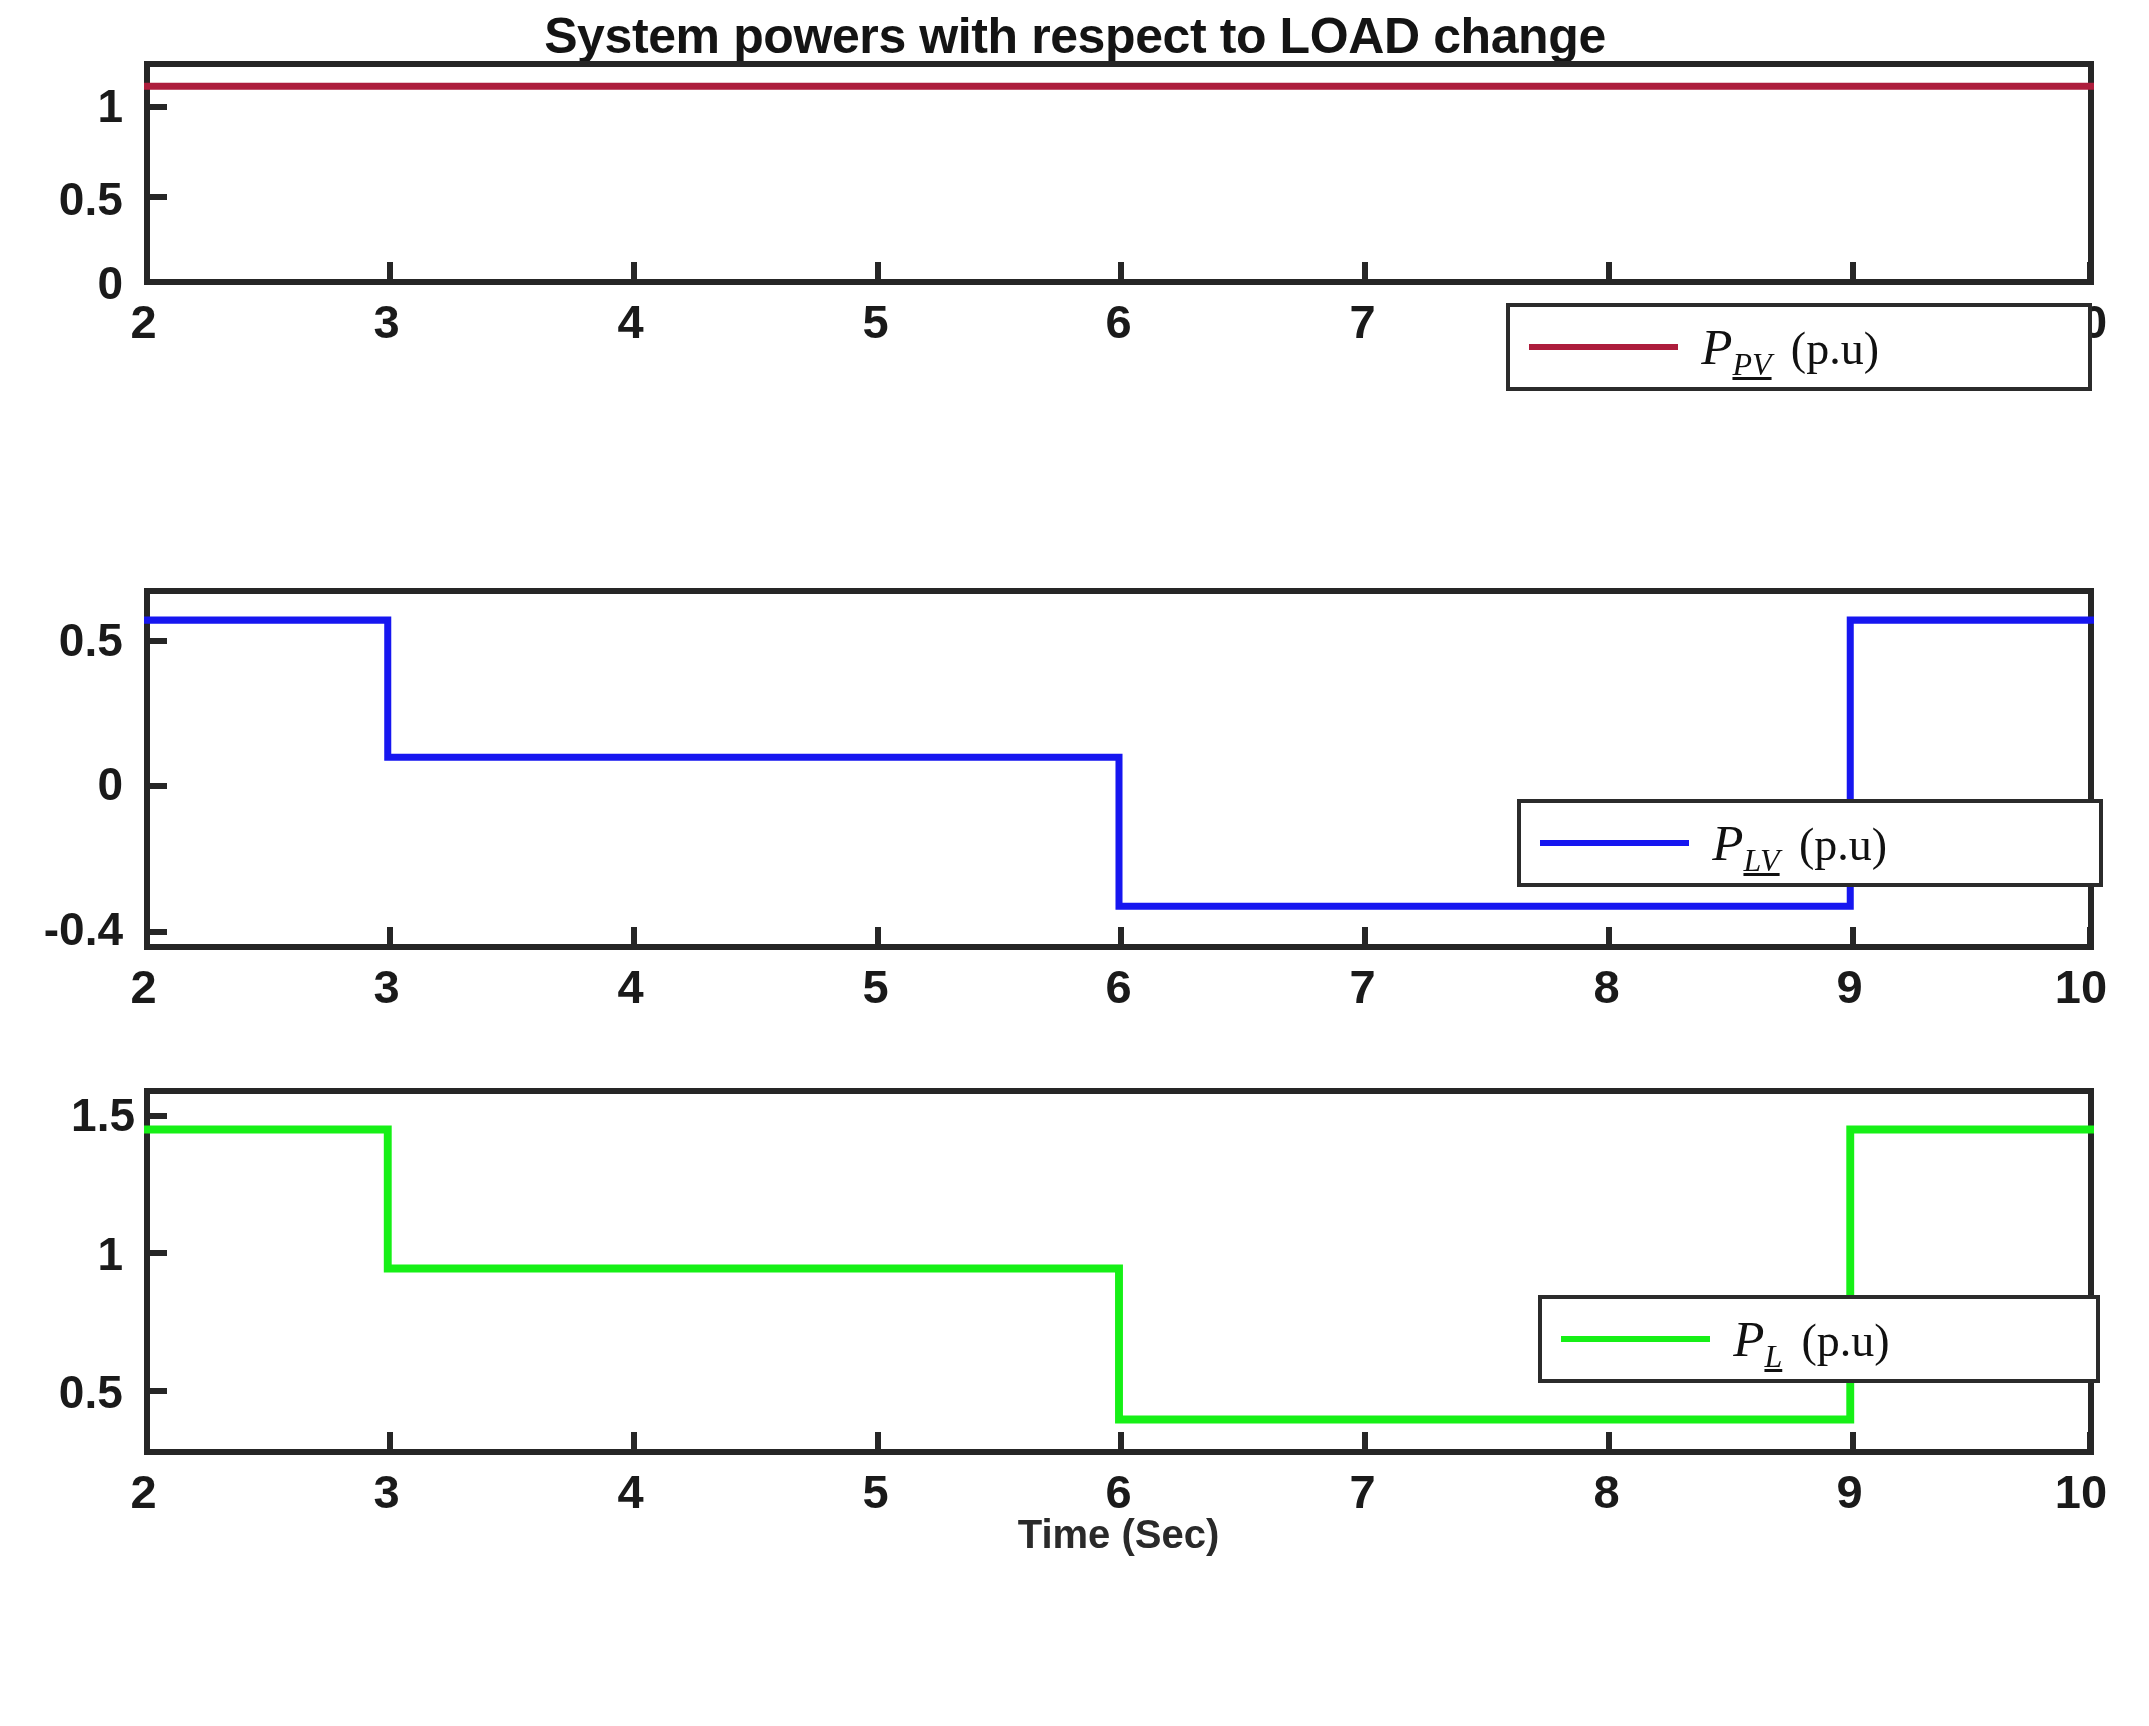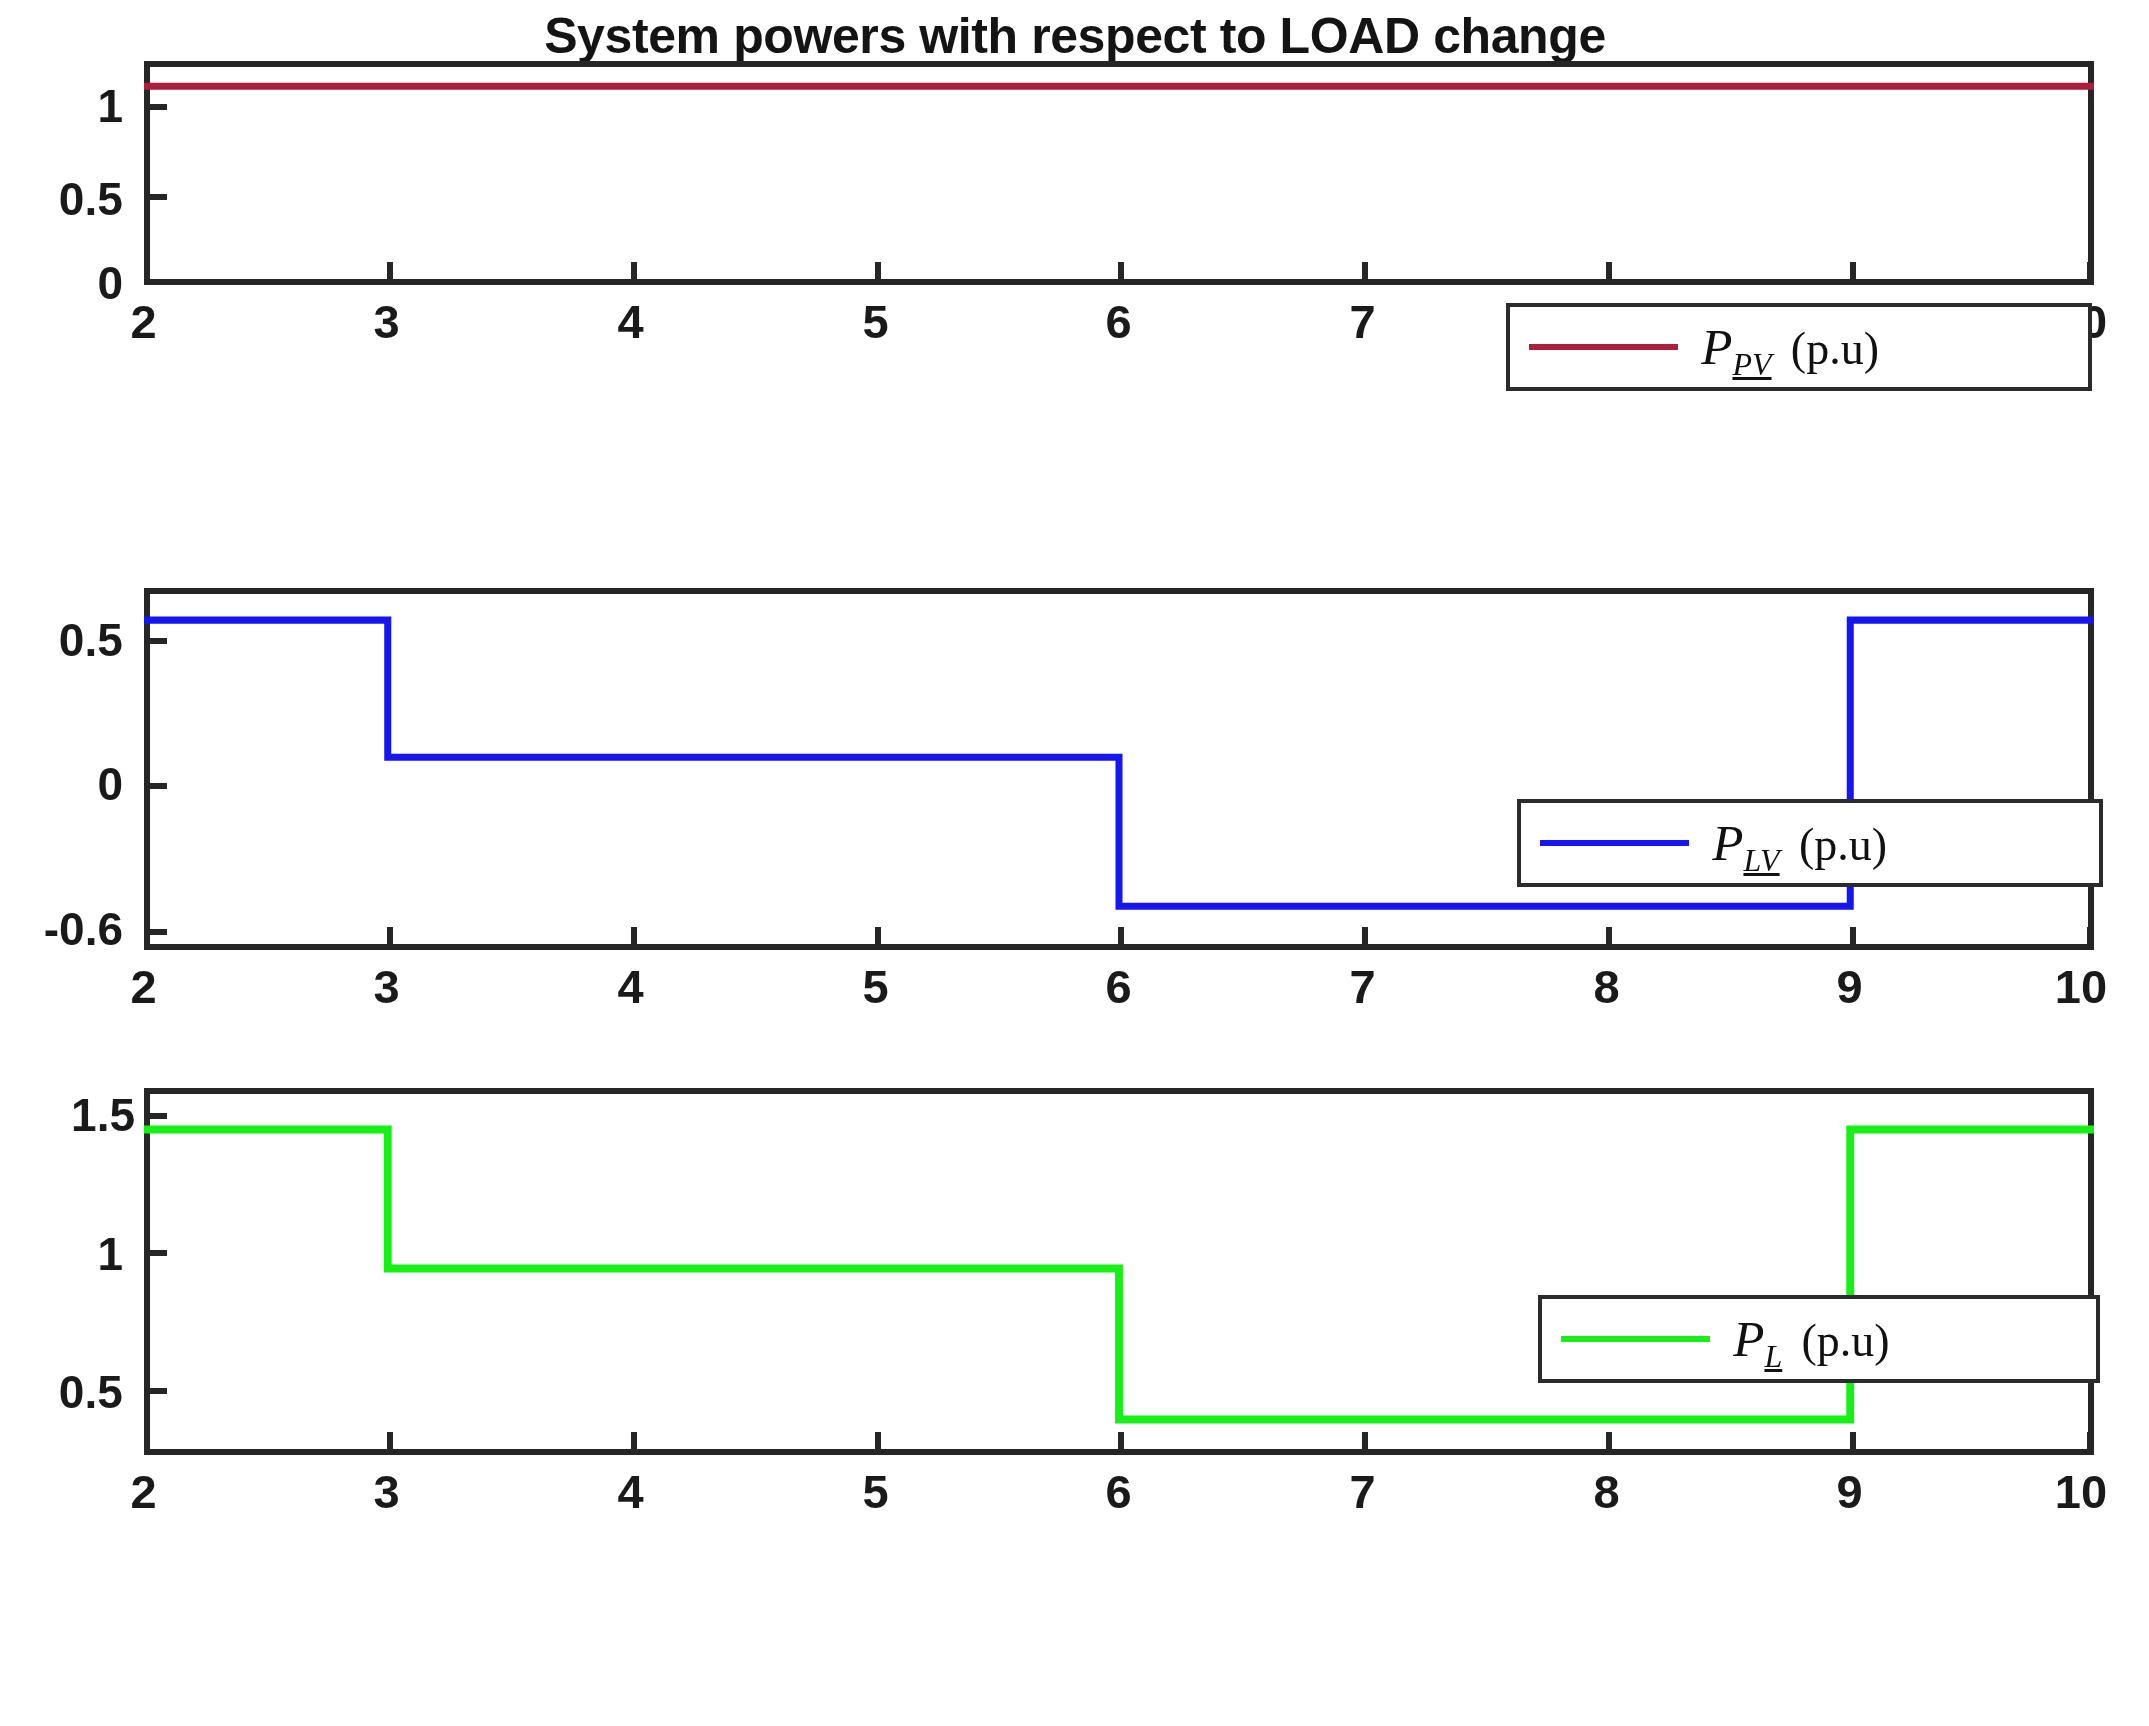--- a/index.html
+++ b/index.html
@@ -169,21 +169,21 @@
     <div class="xtick" style="left:487px;"></div>
     <div class="xtick" style="left:731px;"></div>
     <div class="xtick" style="left:974px;"></div>
     <div class="xtick" style="left:1218px;"></div>
     <div class="xtick" style="left:1462px;"></div>
     <div class="xtick" style="left:1706px;"></div>
     <div class="xtick" style="left:1943px;"></div>
   </div>
   <div class="ytick-label" style="left:8.8px;top:613px;width:114px;">0.5</div>
   <div class="ytick-label" style="left:26px;top:757px;width:97px;">0</div>
-  <div class="ytick-label" style="left:0px;top:902px;width:123px;">-0.6</div>
+  <div class="ytick-label" style="left:0px;top:902px;width:123px;">-0.4</div>
   <div class="xtick-label" style="left:91px;top:959px;width:105px;">2</div>
   <div class="xtick-label" style="left:334px;top:959px;width:105px;">3</div>
   <div class="xtick-label" style="left:578px;top:959px;width:105px;">4</div>
   <div class="xtick-label" style="left:823px;top:959px;width:105px;">5</div>
   <div class="xtick-label" style="left:1066px;top:959px;width:105px;">6</div>
   <div class="xtick-label" style="left:1310px;top:959px;width:105px;">7</div>
   <div class="xtick-label" style="left:1554px;top:959px;width:105px;">8</div>
   <div class="xtick-label" style="left:1797px;top:959px;width:105px;">9</div>
   <div class="xtick-label" style="left:2015px;top:959px;width:132px;">10</div>
   <div class="legend" style="left:1517px;top:799px;width:586px;height:88px;">
@@ -227,16 +227,17 @@
   <div class="xtick-label" style="left:2015px;top:1464px;width:132px;">10</div>
   <div class="legend" style="left:1538px;top:1295px;width:562px;height:88px;">
     <span class="legend-line" style="border-top-color:#16F016;"></span>
     <span class="legend-label">
       <span class="var">P</span>
         <span class="sub">L</span>
         <span class="unit">(p.u)</span>
     </span>
   </div>
 
+  <div class="xaxis-label" style="left:899px;top:1512px;width:439px;">Time (Sec)</div>
 
 
 </div>
 
 
 </body></html>

